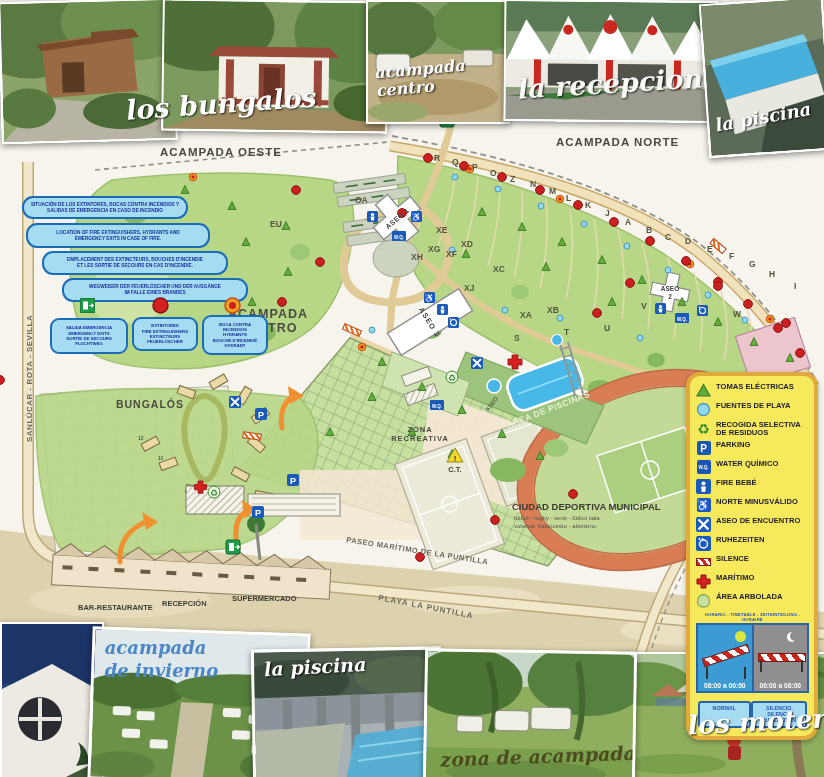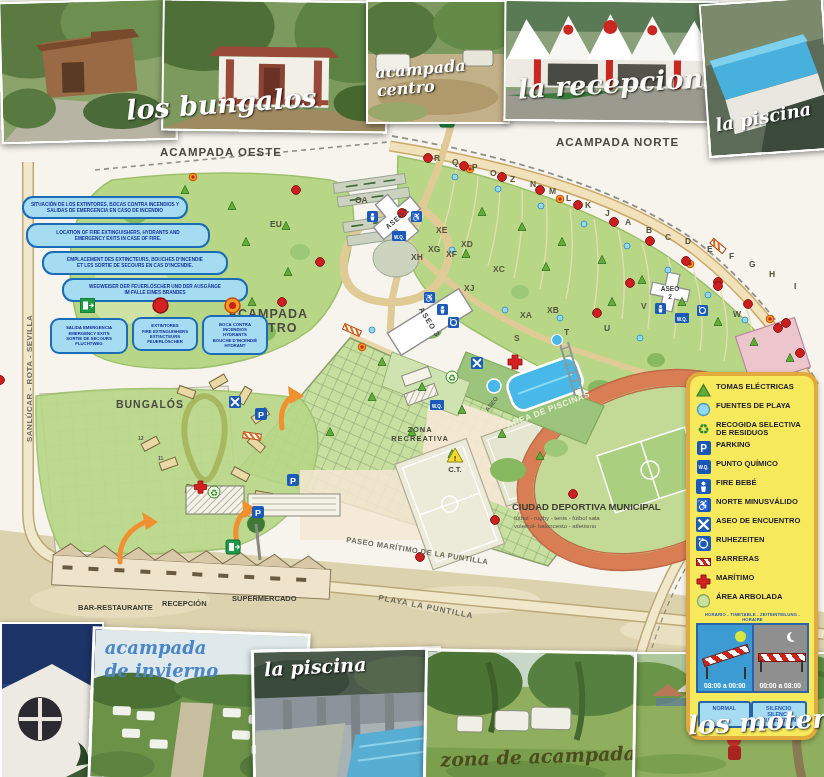--- a/index.html
+++ b/index.html
@@ -763,21 +763,21 @@
     <div class="leg-row">
       <span class="leg-ic">
           <span class="bluebox" style="font-weight:bold;font-size:10px;">P</span>
         </span>
       <span class="leg-lb">PARKING</span>
     </div>
     <div class="leg-row">
       <span class="leg-ic">
           <span class="bluebox" style="font-size:4.6px;font-weight:bold;">W.Q.</span>
         </span>
-      <span class="leg-lb">PUNTO QUÍMICO</span>
+      <span class="leg-lb">WATER QUÍMICO</span>
     </div>
     <div class="leg-row">
       <span class="leg-ic">
           <svg width="15" height="15">
             <rect width="15" height="15" rx="2" fill="#1a5ab8"></rect>
             <circle cx="7.5" cy="4.5" r="2" fill="#fff"></circle>
             <path d="M5,7.5 h5 l-0.8,5.5 h-3.4 z" fill="#fff"></path>
           </svg>
         </span>
       <span class="leg-lb">FIRE BEBÉ</span>
@@ -806,21 +806,21 @@
             <circle cx="3.5" cy="3" r="1" fill="#fff"></circle>
             <circle cx="6.5" cy="3" r="1" fill="#fff"></circle>
           </svg>
         </span>
       <span class="leg-lb">RUHEZEITEN</span>
     </div>
     <div class="leg-row">
       <span class="leg-ic">
           <span class="stripebar"></span>
         </span>
-      <span class="leg-lb">BARRERAS</span>
+      <span class="leg-lb">SILENCE</span>
     </div>
     <div class="leg-row">
       <span class="leg-ic">
           <svg width="15" height="15">
             <path d="M5,1 h5 v4 h4 v5 h-4 v4 h-5 v-4 h-4 v-5 h4 z" fill="#d42020" stroke="#8a1212"></path>
           </svg>
         </span>
       <span class="leg-lb">MARÍTIMO</span>
     </div>
     <div class="leg-row">

